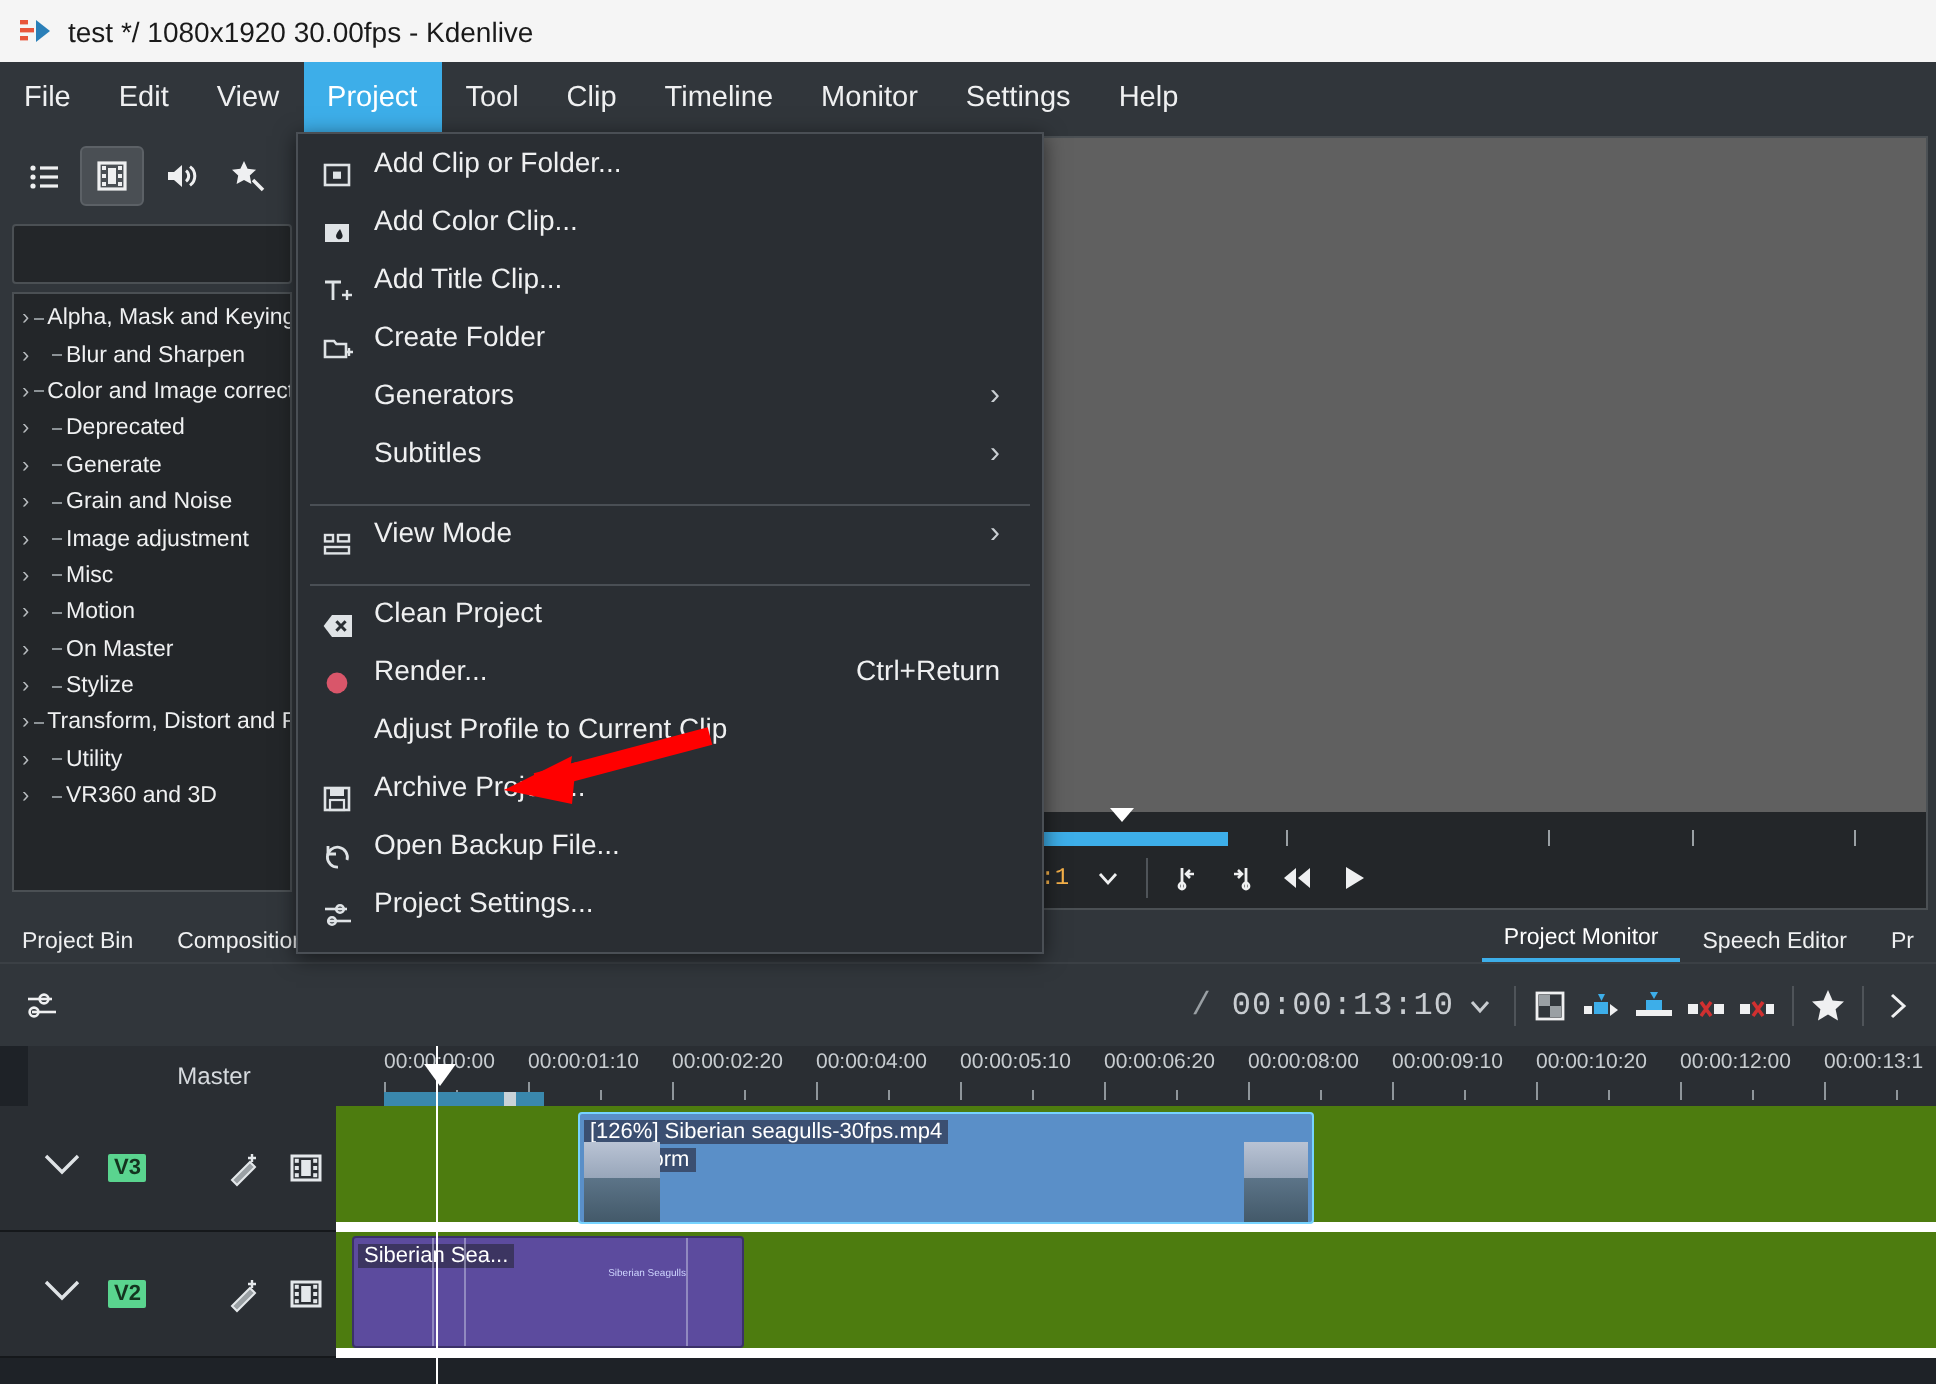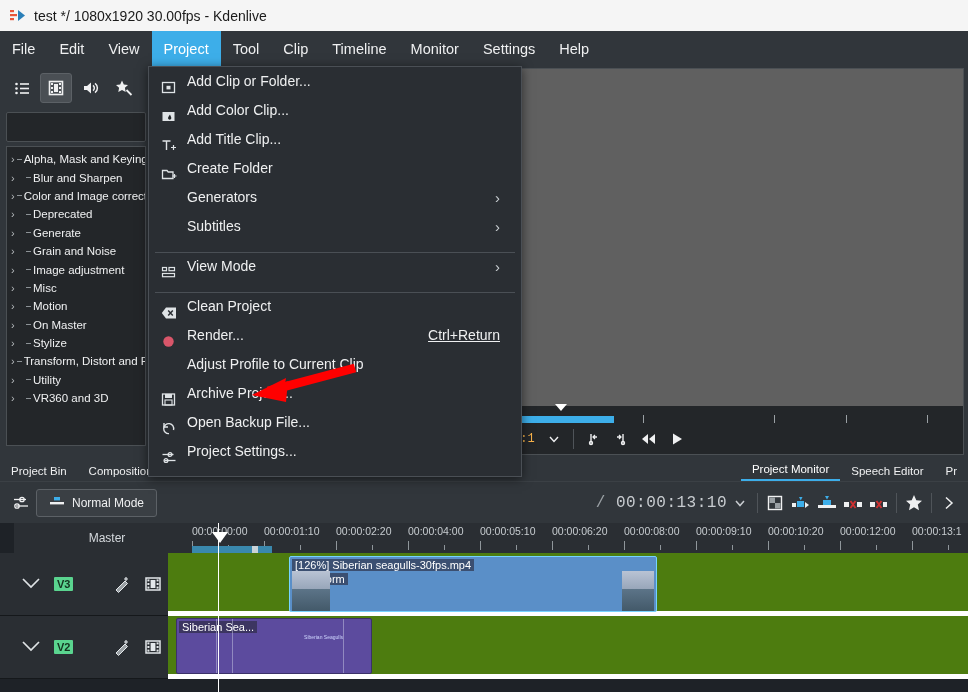--- a/index.html
+++ b/index.html
@@ -176,21 +176,21 @@
     background: #2a2e33; border: 1px solid #4a4f55;
     padding: 6px 0 4px 0; z-index: 40;
     box-shadow: 0 2px 10px rgba(0,0,0,0.55);
   }
   .menu-item {
     display: flex; height: 29px; padding: 0 21px 0 12px;
     font-size: 14px; color: #eff0f1; white-space: nowrap;
   }
   .mi-icon { width: 26px; flex: none; display: flex; align-items: center; color: #dfe3e6; }
   .mi-label { flex: 1; }
-  .mi-accel { color: #eff0f1; font-size: 14px; padding-left: 14px; text-decoration: underline; }
+  .mi-accel { color: #eff0f1; font-size: 14px; padding-left: 14px; }
   .mi-sub { color: #c9ced2; font-size: 15px; padding-left: 12px; }
   .menu-sep { height: 1px; background: #4a4f55; margin: 5px 6px; }
 
   
   .annot { position: absolute; left: 0; top: 0; width: 968px; height: 692px; pointer-events: none; z-index: 60; }
 </style>
 </head>
 <body>
 
 <div id="app">
@@ -473,29 +473,20 @@
   </div>
 
   <div class="tl-toolbar">
     <div class="mbtn" style="width:30px;">
       <svg width="18" height="18" viewBox="0 0 18 18">
         <path d="M2 5.5 L14 5.5" stroke="#eff0f1" stroke-width="1.3"></path>
           <circle cx="10" cy="5.5" r="2.2" fill="none" stroke="#eff0f1" stroke-width="1.3"></circle>
         <path d="M4 12 L16 12" stroke="#eff0f1" stroke-width="1.3"></path>
           <circle cx="5" cy="12" r="2.2" fill="none" stroke="#eff0f1" stroke-width="1.3"></circle>
       </svg>
-    </div>
-    <div class="modebtn">
-      <span>
-        <svg width="16" height="14" viewBox="0 0 16 14">
-            <rect x="1" y="8" width="14" height="2.4" fill="#eff0f1"></rect>
-            <rect x="5" y="3" width="6" height="3.4" fill="#3daee9"></rect>
-          </svg>
-      </span>
-      <span>Normal Mode</span>
     </div>
     <div style="flex:1;"></div>
     <span class="tcode grey" style="padding-right:10px;">/</span>
     <span class="tcode">00:00:13:10</span>
     <div class="mbtn">
       <svg width="16" height="16" viewBox="0 0 16 16">
           <path d="M4 6 L8 10.5 L12 6" fill="none" stroke="#c8ccd0" stroke-width="1.5"></path>
         </svg>
     </div>
     <div class="msep"></div>

